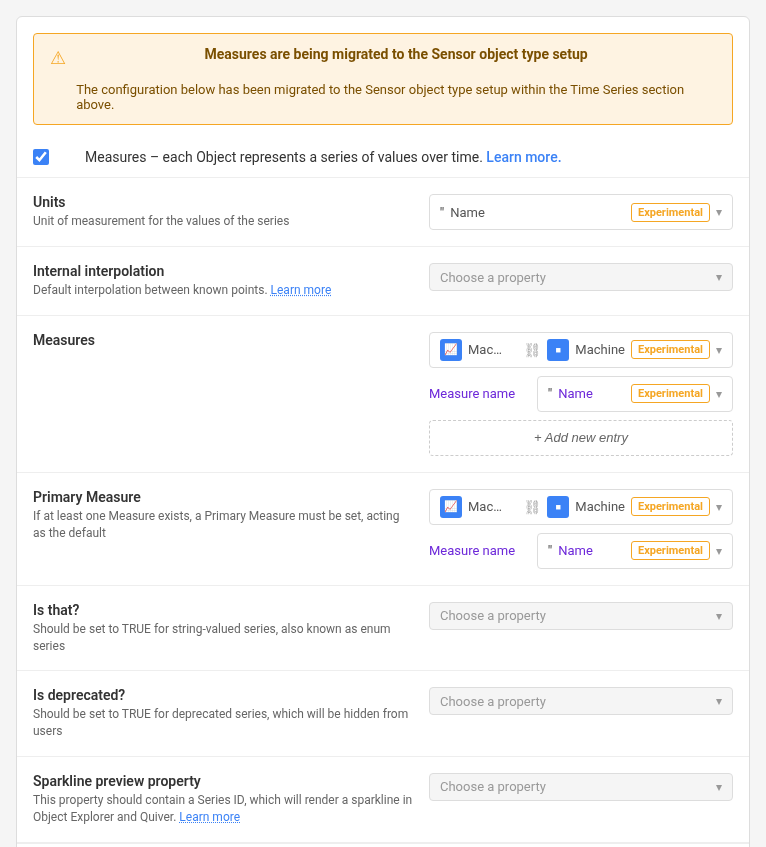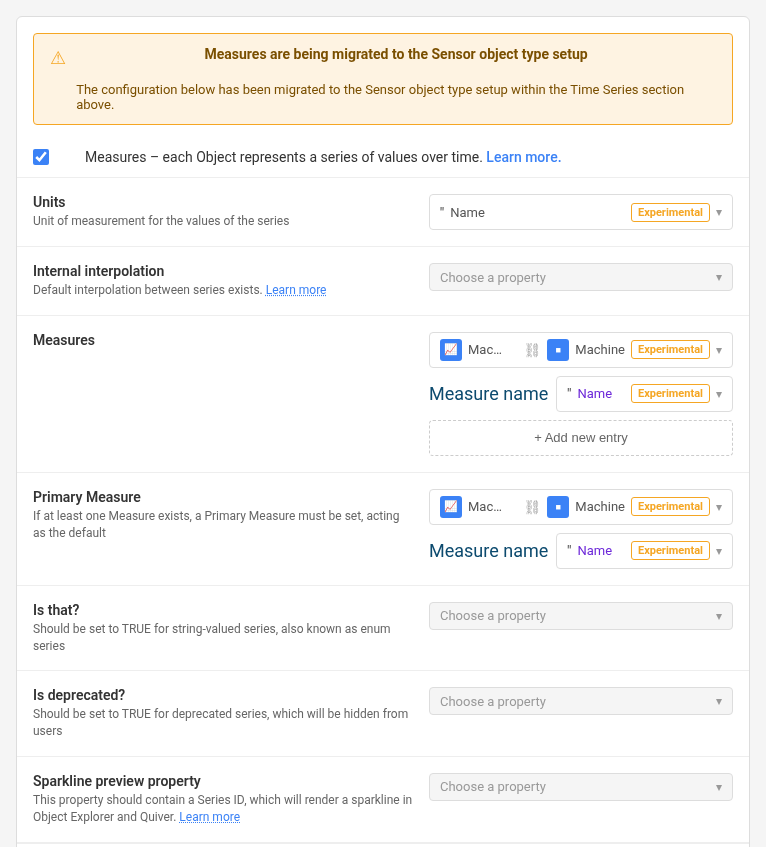--- a/index.html
+++ b/index.html
@@ -203,22 +203,22 @@
       color: #555;
       font-size: 13px;
     }
     .sub-row {
       display: flex;
       align-items: center;
       gap: 8px;
       width: 100%;
     }
     .sub-label {
-      font-size: 18px;
-      color: #0c4a6e;
+      font-size: 13px;
+      color: #6d28d9;
       white-space: nowrap;
       min-width: 100px;
     }
     .sub-dropdown {
       flex: 1;
       display: flex;
       align-items: center;
       border: 1px solid #ddd;
       border-radius: 4px;
       background: #fff;
@@ -244,20 +244,21 @@
       gap: 6px;
       border: 1px dashed #ccc;
       border-radius: 4px;
       background: #fff;
       padding: 8px 16px;
       height: 36px;
       cursor: pointer;
       width: 100%;
       color: #666;
       font-size: 13px;
+      font-style: italic;
     }
     .bottom-section {
       padding: 14px 16px;
       display: flex;
       align-items: center;
       gap: 8px;
       border-top: 1px solid #eee;
       cursor: pointer;
     }
     .vertex-icon {
@@ -321,21 +322,21 @@
         <span class="badge-experimental">Experimental</span>
         <span class="dropdown-arrow">▾</span>
       </div>
     </div>
   </div>
 
   <div class="row">
     <div class="row-label">
       <div class="label-title">Internal interpolation</div>
       <div class="label-desc">
-        <span>Default interpolation between series exists.</span>
+        <span>Default interpolation between known points.</span>
         <a href="#" class="learn-link">Learn more</a>
       </div>
     </div>
     <div class="row-controls">
       <div class="dropdown placeholder-style">
         <span class="dropdown-text">Choose a property</span>
         <span class="dropdown-arrow">▾</span>
       </div>
     </div>
   </div>

